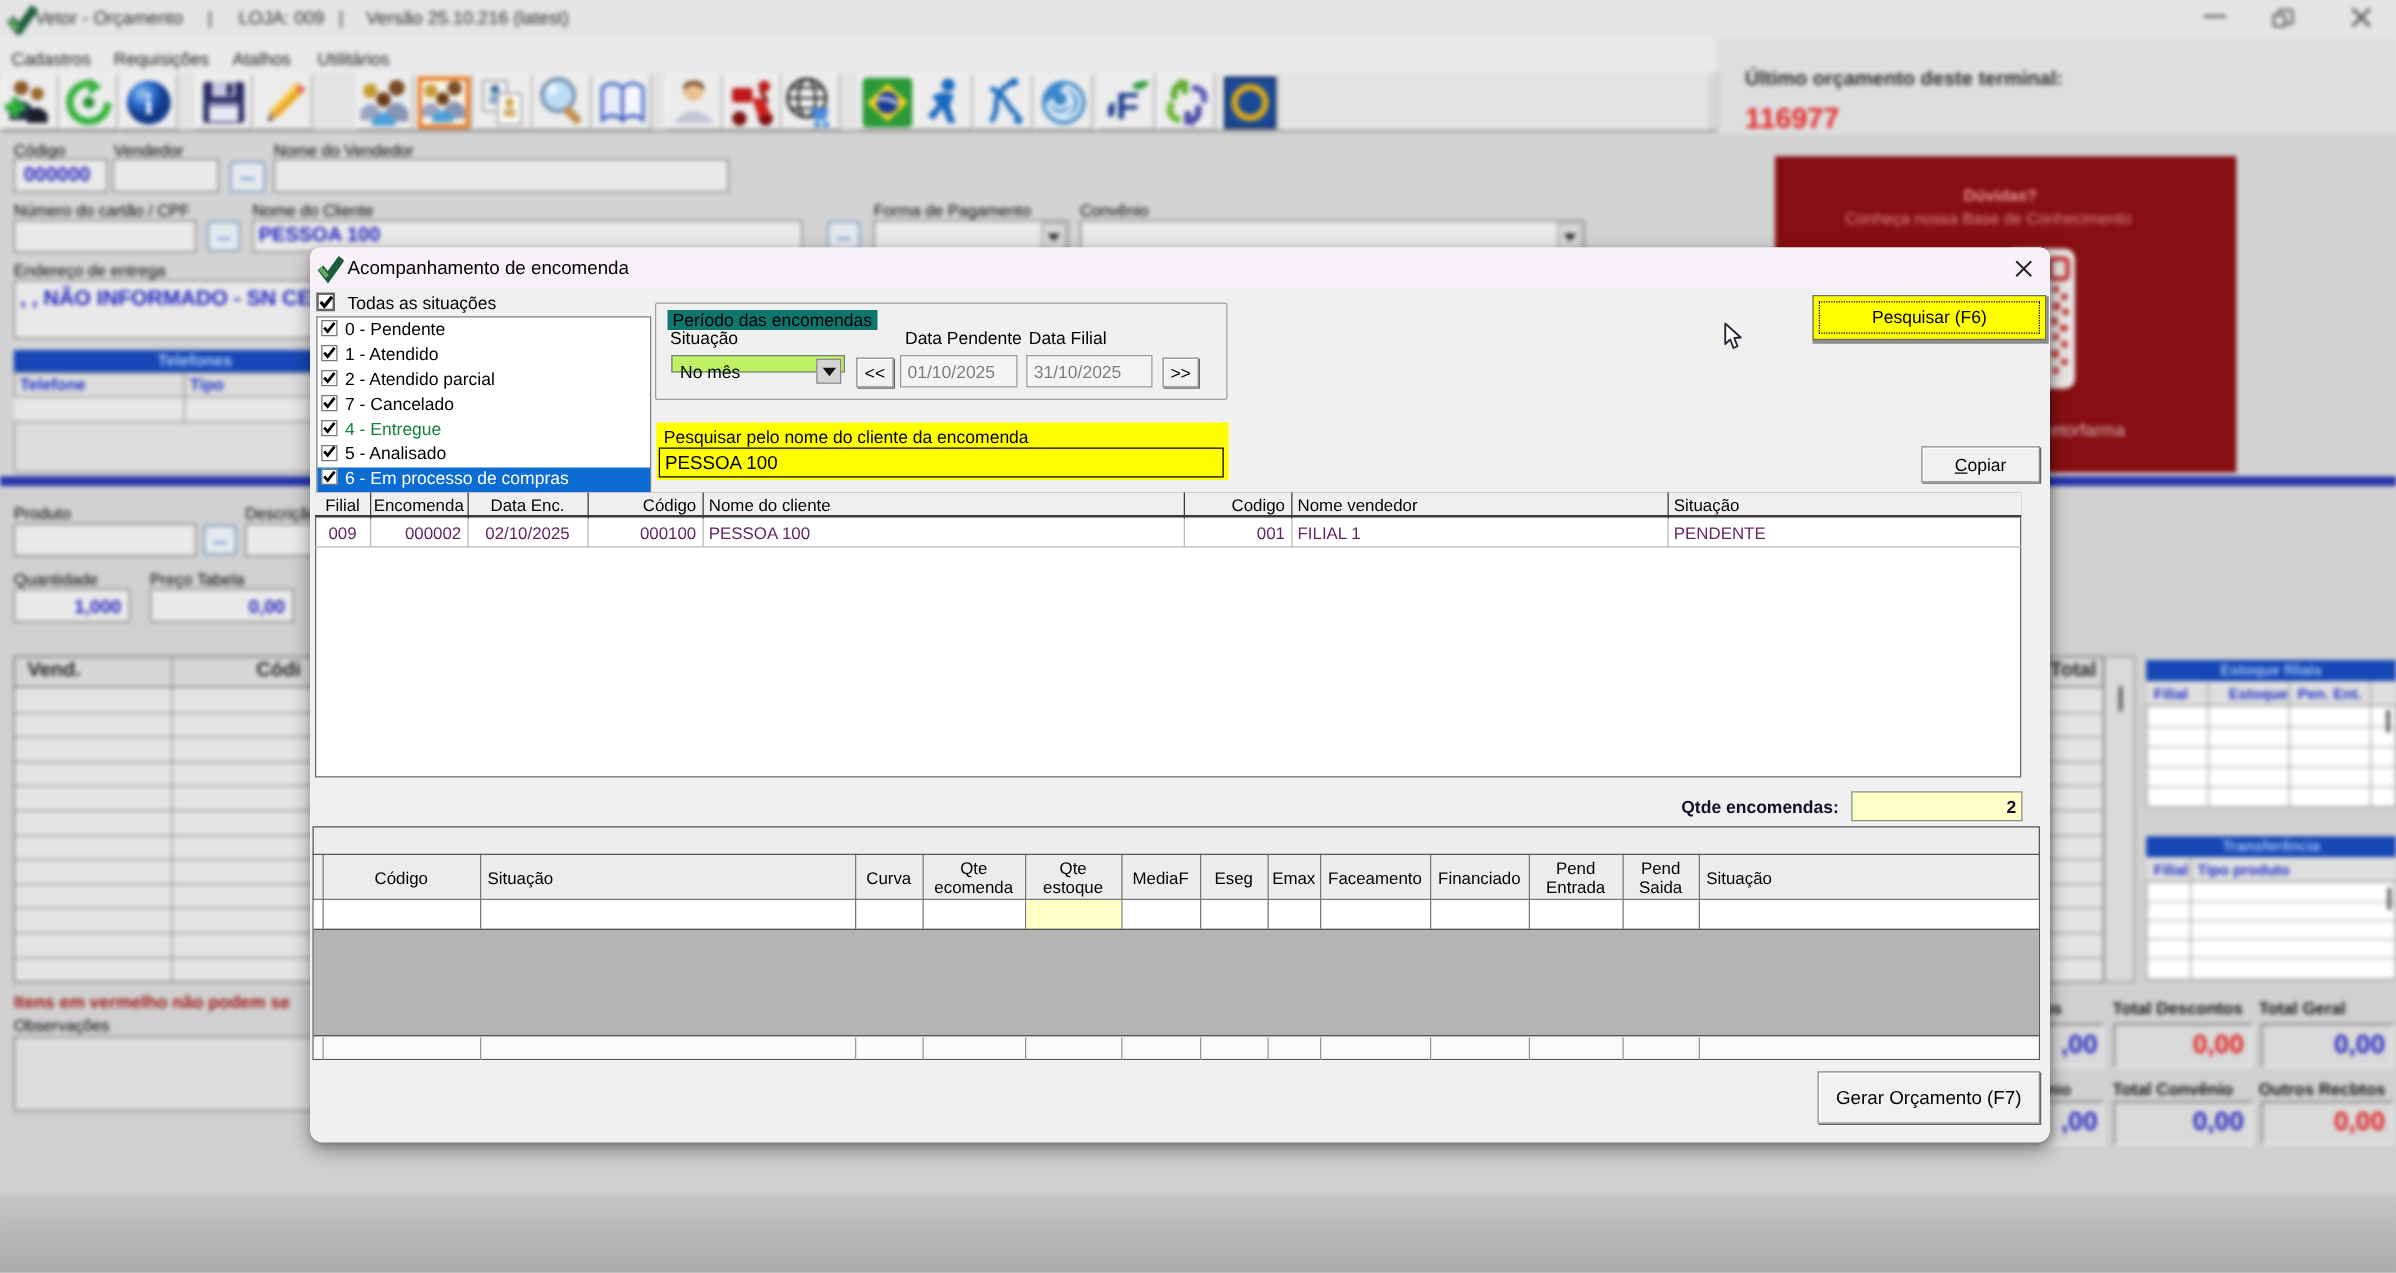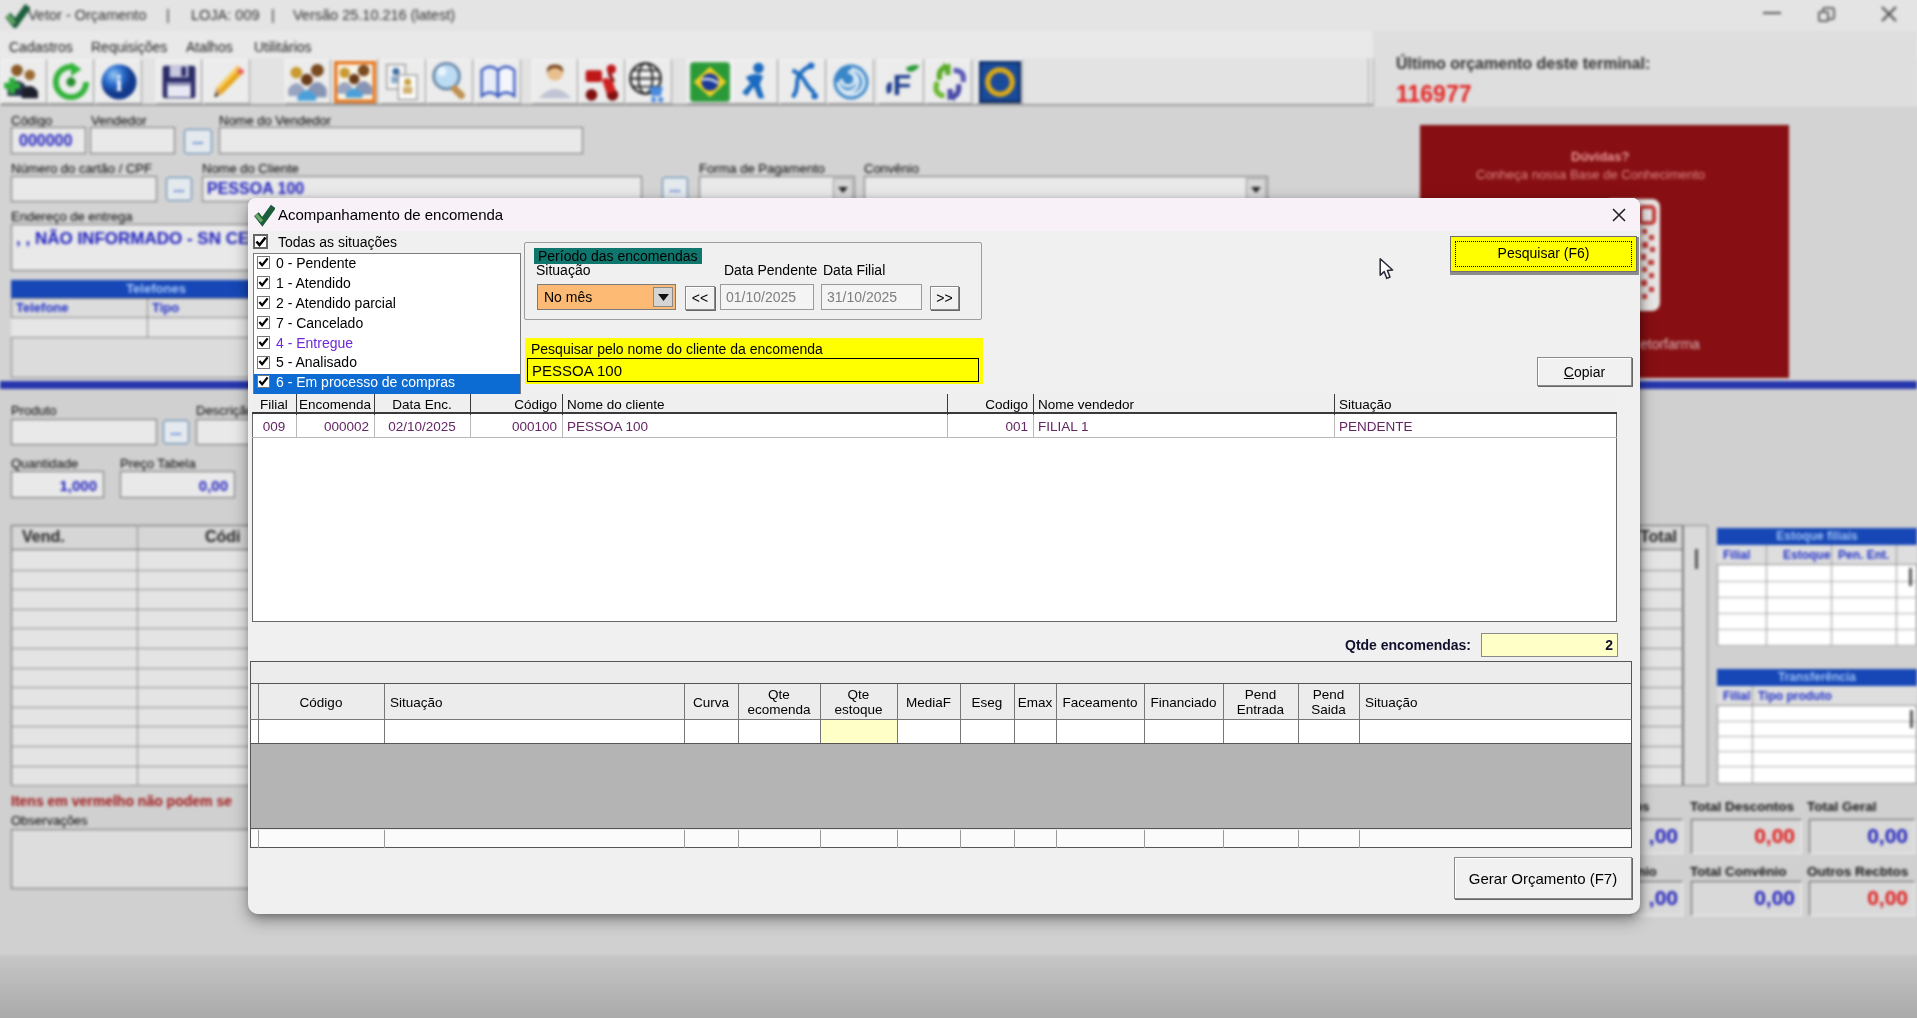--- a/index.html
+++ b/index.html
@@ -434,37 +434,37 @@
     <div class="abs" style="left:28px;top:97px;font-size:14px;color:#000;">2 - Atendido parcial</div>
     <div class="abs" style="left:9px;top:118px;width:13px;height:13px;background:#fff;border:1px solid #777;"></div>
     <svg class="abs" style="left:10px;top:119px;" width="11" height="11" viewBox="0 0 12 12">
         <path d="M1.5 5.5 L4.5 9 L10.5 1.5" stroke="#000" stroke-width="2.4" fill="none"></path>
       </svg>
     <div class="abs" style="left:28px;top:117px;font-size:14px;color:#000;">7 - Cancelado</div>
     <div class="abs" style="left:9px;top:138px;width:13px;height:13px;background:#fff;border:1px solid #777;"></div>
     <svg class="abs" style="left:10px;top:139px;" width="11" height="11" viewBox="0 0 12 12">
         <path d="M1.5 5.5 L4.5 9 L10.5 1.5" stroke="#000" stroke-width="2.4" fill="none"></path>
       </svg>
-    <div class="abs" style="left:28px;top:137px;font-size:14px;color:#6d28d9;">4 - Entregue</div>
+    <div class="abs" style="left:28px;top:137px;font-size:14px;color:#15803d;">4 - Entregue</div>
     <div class="abs" style="left:9px;top:158px;width:13px;height:13px;background:#fff;border:1px solid #777;"></div>
     <svg class="abs" style="left:10px;top:158px;" width="11" height="11" viewBox="0 0 12 12">
         <path d="M1.5 5.5 L4.5 9 L10.5 1.5" stroke="#000" stroke-width="2.4" fill="none"></path>
       </svg>
     <div class="abs" style="left:28px;top:156px;font-size:14px;color:#000;">5 - Analisado</div>
     <div class="abs" style="left:6px;top:176px;width:266px;height:20px;background:#0c6cd4;"></div>
     <div class="abs" style="left:9px;top:177px;width:13px;height:13px;background:#fff;border:1px solid #777;"></div>
     <svg class="abs" style="left:10px;top:178px;" width="11" height="11" viewBox="0 0 12 12">
         <path d="M1.5 5.5 L4.5 9 L10.5 1.5" stroke="#000" stroke-width="2.4" fill="none"></path>
       </svg>
     <div class="abs" style="left:28px;top:176px;font-size:14px;color:#fff;">6 - Em processo de compras</div>
 
     <div class="abs" style="left:276px;top:44px;width:458px;height:78px;border:1px solid #9d9d9d;border-radius:2px;"></div>
     <div class="abs" style="left:286px;top:38px;background:#0f766e;padding:0 4px;font-size:14px;margin-top:12px;">Período das encomendas</div>
     <div class="abs" style="left:288px;top:64px;font-size:14px;">Situação</div>
-    <div class="abs" style="left:289px;top:86px;width:139px;height:26px;background:#fdba74;border:1px solid #7b7b7b;">
+    <div class="abs" style="left:289px;top:86px;width:139px;height:14px;background:#bef264;border:1px solid #7b7b7b;">
       <div class="abs" style="left:6px;top:4px;font-size:14px;">No mês</div>
       <div class="abs" style="right:2px;top:2px;width:20px;height:20px;background:#d4d4d4;border:1px solid #8a8a8a;"></div>
       <svg class="abs" style="right:6px;top:9px;" width="11" height="7" viewBox="0 0 11 7">
           <path d="M0 0 H11 L5.5 7 Z" fill="#111"></path>
         </svg>
     </div>
     <div class="abs btnc" style="left:437px;top:88px;width:30px;height:24px;">&lt;&lt;</div>
     <div class="abs" style="left:476px;top:64px;font-size:14px;">Data Pendente</div>
     <div class="abs" style="left:472px;top:86px;width:94px;height:26px;background:#f4f4f4;border:1px solid #9a9a9a;color:#7e7e7e;font-size:14px;">
         <span class="abs" style="left:5px;top:4px;">01/10/2025</span>

